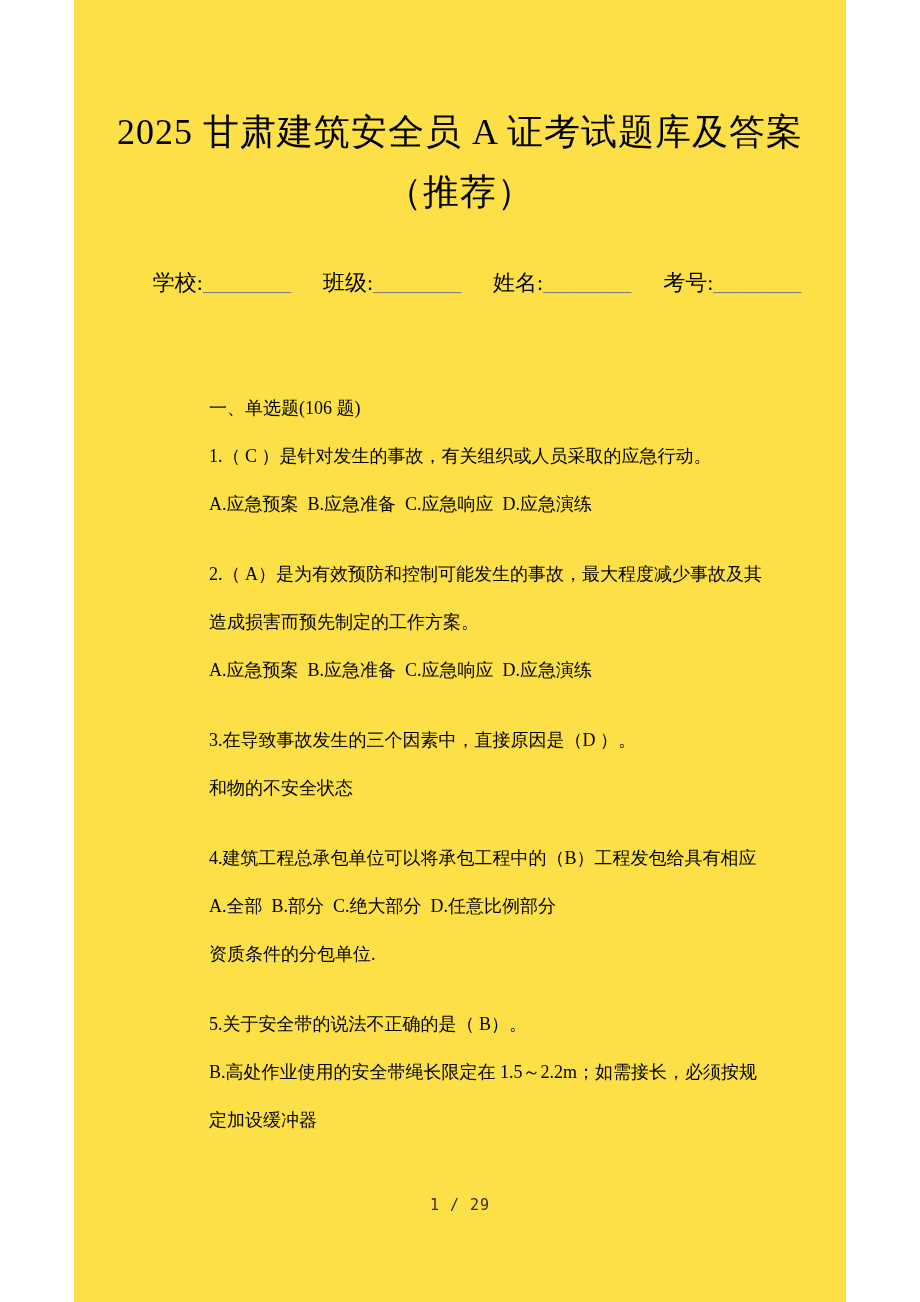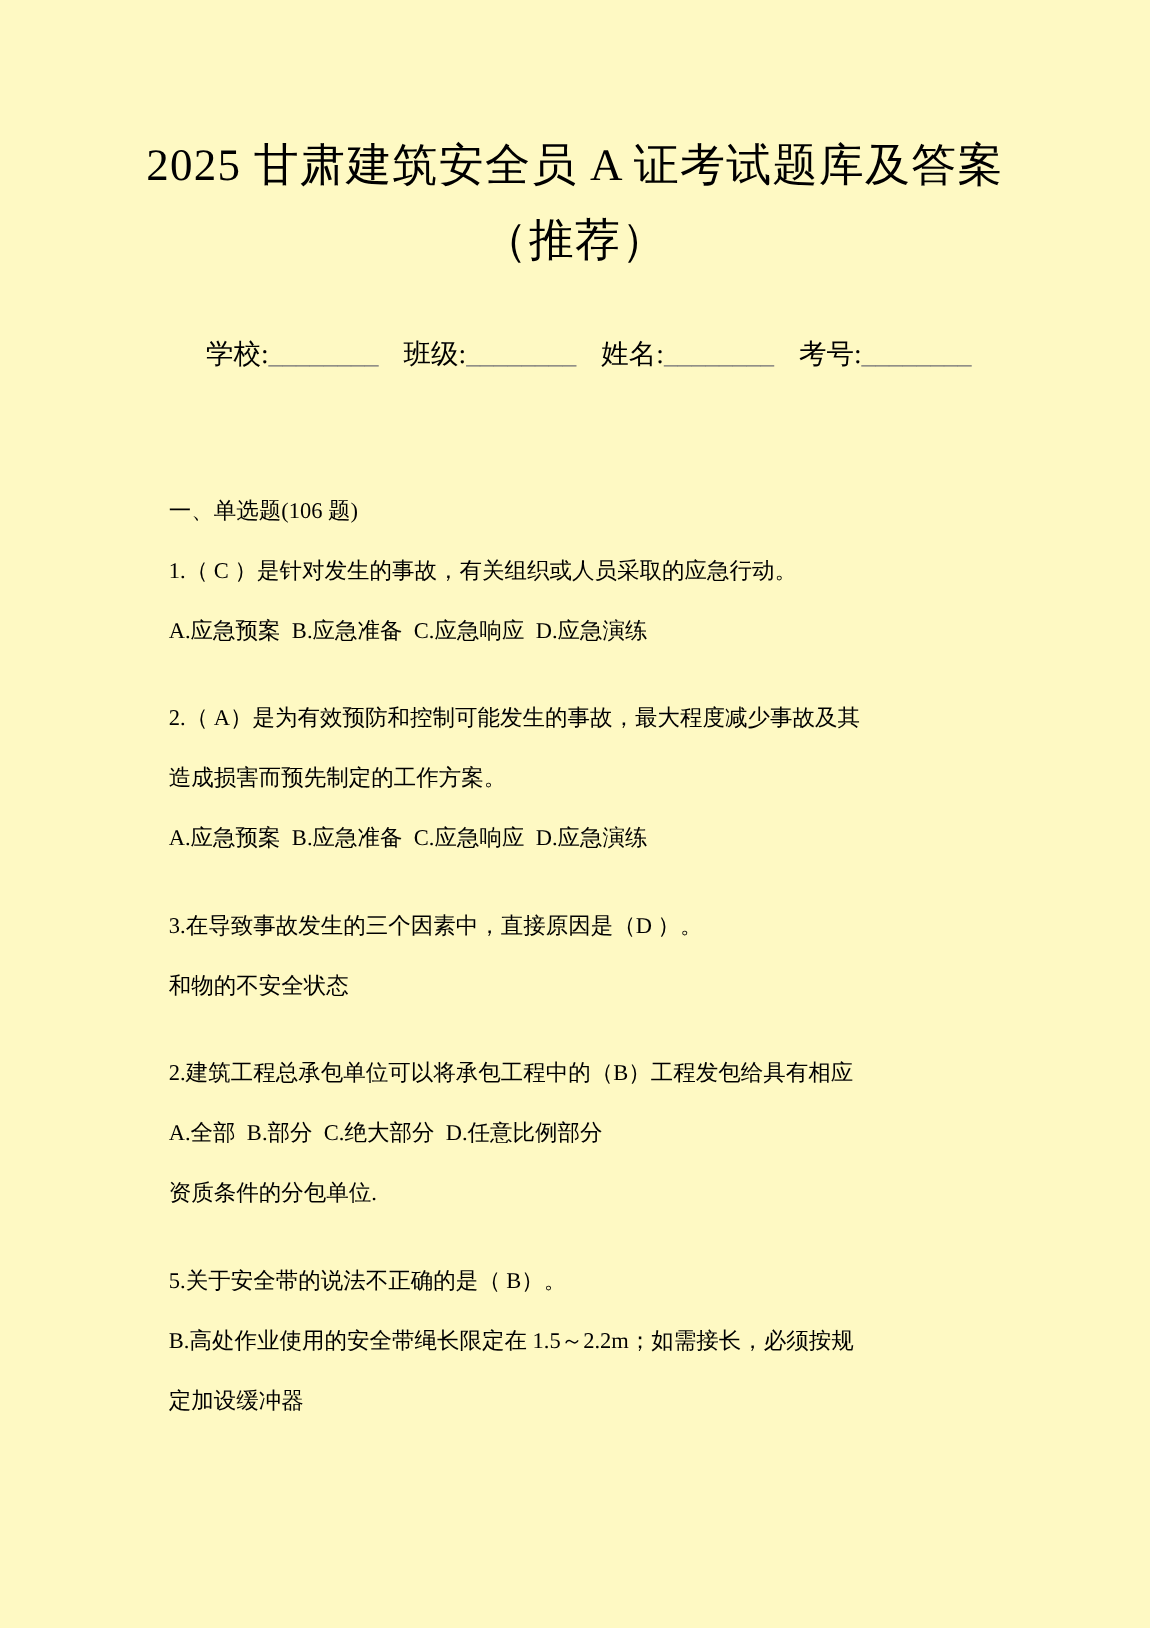--- a/index.html
+++ b/index.html
@@ -1,22 +1,22 @@
 <!DOCTYPE html>
 <html><head>
 <meta charset="utf-8">
 <style>
   * { margin: 0; padding: 0; box-sizing: border-box; }
   html, body { background: #ffffff; }
   .page {
     position: relative;
-    width: 920px;
+    width: 772px;
     height: 1302px;
     margin: 0 auto;
-    background: #fef9c3;
+    background: #fde047;
     color: #000000;
     font-family: "Liberation Serif", "DejaVu Serif", serif;
     overflow: hidden;
   }
   .title {
     margin-top: 102px;
     text-align: center;
     font-size: 36px;
     font-weight: 400;
     line-height: 60px;
@@ -24,21 +24,21 @@
   }
   .title-line { display: block; white-space: pre; }
   .info-line {
     margin-top: 16px;
     text-align: center;
     font-size: 22px;
     line-height: 30px;
     white-space: pre;
   }
   .info-field { display: inline-block; margin: 0 10px; }
-  .info-label { color: #000000; }
+  .info-label { color: #000000; margin-left: 12px; }
   .blank {
     color: #7d7d7d;
     letter-spacing: 0px;
   }
   .body-text {
     margin-top: 56px;
     padding-left: 135px;
     padding-right: 30px;
     font-size: 18px;
   }
@@ -87,27 +87,30 @@
       <p class="line">造成损害而预先制定的工作方案。</p>
       <p class="line">A.应急预案  B.应急准备  C.应急响应  D.应急演练</p>
     </div>
 
     <div class="question">
       <p class="line">3.在导致事故发生的三个因素中，直接原因是（D ）。</p>
       <p class="line">和物的不安全状态</p>
     </div>
 
     <div class="question">
-      <p class="line">2.建筑工程总承包单位可以将承包工程中的（B）工程发包给具有相应</p>
+      <p class="line">4.建筑工程总承包单位可以将承包工程中的（B）工程发包给具有相应</p>
       <p class="line">A.全部  B.部分  C.绝大部分  D.任意比例部分</p>
       <p class="line">资质条件的分包单位.</p>
     </div>
 
     <div class="question">
       <p class="line">5.关于安全带的说法不正确的是（ B）。</p>
       <p class="line">B.高处作业使用的安全带绳长限定在 1.5～2.2m；如需接长，必须按规</p>
       <p class="line">定加设缓冲器</p>
     </div>
 
   </div>
 
+  <div class="footer">
+    <span>1</span><span> / </span><span>29</span>
+  </div>
 
 </div>
 
 </body></html>

